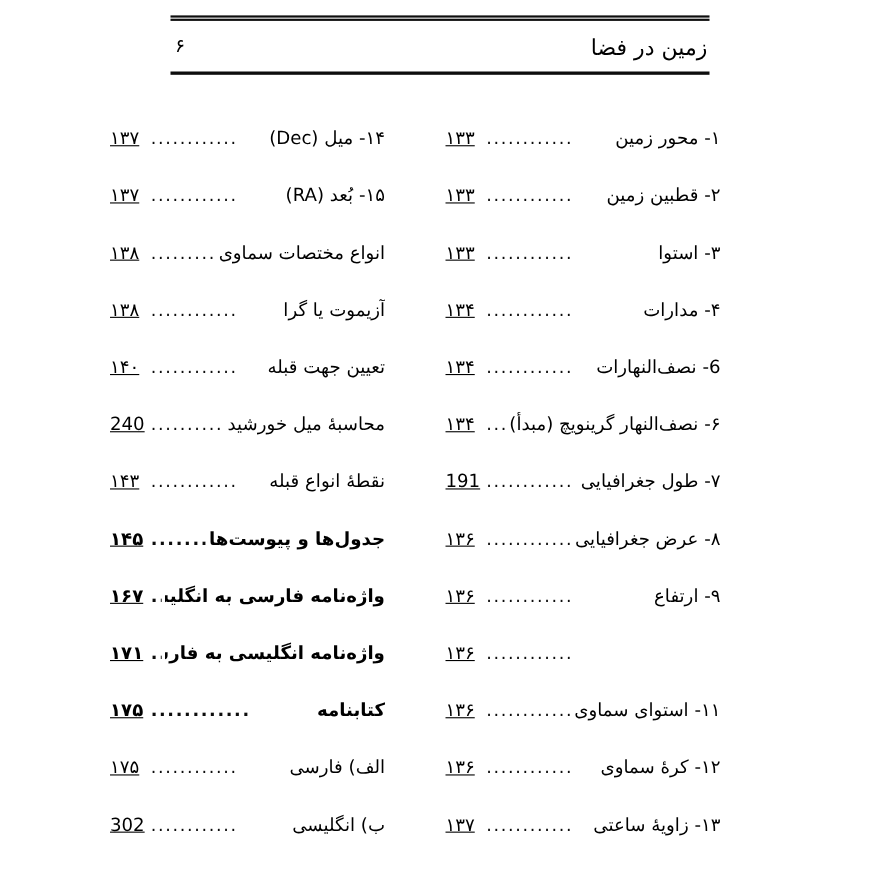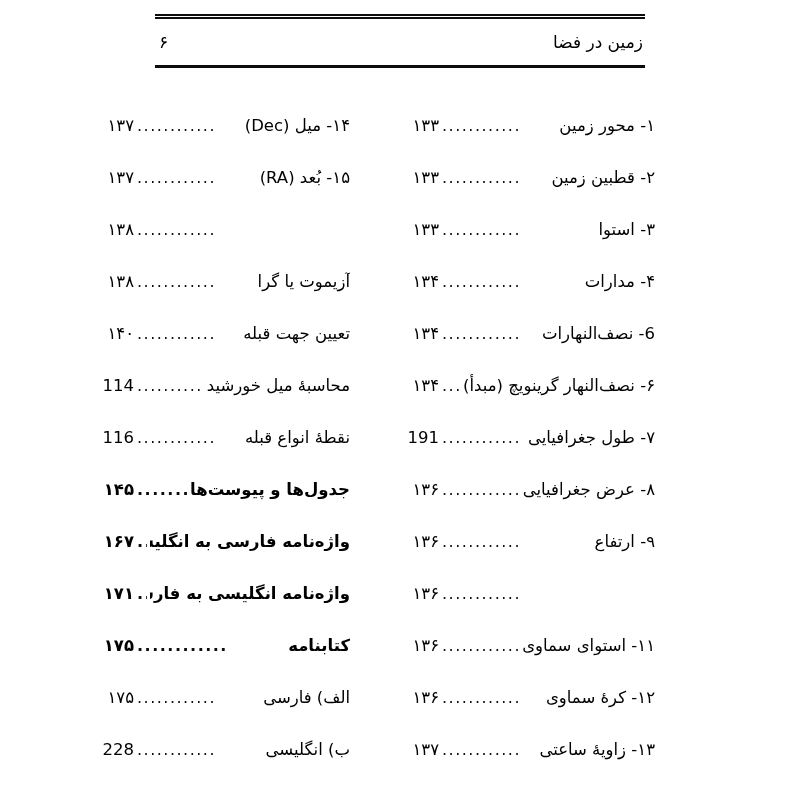--- a/index.html
+++ b/index.html
@@ -56,21 +56,21 @@
     left: 0;
     right: 0;
     top: 8px;
     bottom: 5px;
     display: flex;
     align-items: center;
     justify-content: space-between;
     direction: rtl;
   }
   .header-title {
-    font-size: 17px;
+    font-size: 20px;
     letter-spacing: 0;
     white-space: nowrap;
     padding-right: 2px;
     line-height: 1;
   }
   .header-folio {
     font-size: 17px;
     white-space: nowrap;
     padding-left: 4px;
     line-height: 1;
@@ -125,22 +125,23 @@
     margin: 0 3px;
     font-size: 16px;
     letter-spacing: 1.5px;
     color: #0d0d0d;
     direction: ltr;
     text-align: left;
   }
   .entry-page {
     flex: 0 0 auto;
     direction: rtl;
-    text-align: right;
+    text-align: left;
     min-width: 34px;
+    text-decoration: underline;
   }
 </style>
 </head>
 <body>
 
 <div class="page">
 
   <div class="header">
     <div class="rule-double"></div>
     <div class="header-inner">
@@ -222,42 +223,43 @@
           <span class="entry-label">۱۴- میل (Dec)</span>
           <span class="entry-dots">............</span>
           <span class="entry-page">۱۳۷</span>
         </div>
         <div class="toc-entry">
           <span class="entry-label">۱۵- بُعد (RA)</span>
           <span class="entry-dots">............</span>
           <span class="entry-page">۱۳۷</span>
         </div>
         <div class="toc-entry">
+          <span class="entry-label">انواع مختصات سماوی</span>
           <span class="entry-dots">............</span>
           <span class="entry-page">۱۳۸</span>
         </div>
         <div class="toc-entry">
           <span class="entry-label">آزیموت یا گرا</span>
           <span class="entry-dots">............</span>
           <span class="entry-page">۱۳۸</span>
         </div>
         <div class="toc-entry">
           <span class="entry-label">تعیین جهت قبله</span>
           <span class="entry-dots">............</span>
           <span class="entry-page">۱۴۰</span>
         </div>
         <div class="toc-entry">
           <span class="entry-label">محاسبهٔ میل خورشید</span>
           <span class="entry-dots">............</span>
-          <span class="entry-page">114</span>
+          <span class="entry-page">240</span>
         </div>
         <div class="toc-entry">
           <span class="entry-label">نقطهٔ انواع قبله</span>
           <span class="entry-dots">............</span>
-          <span class="entry-page">116</span>
+          <span class="entry-page">۱۴۳</span>
         </div>
         <div class="toc-entry bold">
           <span class="entry-label">جدول‌ها و پیوست‌ها</span>
           <span class="entry-dots">............</span>
           <span class="entry-page">۱۴۵</span>
         </div>
         <div class="toc-entry bold">
           <span class="entry-label">واژه‌نامه فارسی به انگلیسی</span>
           <span class="entry-dots">............</span>
           <span class="entry-page">۱۶۷</span>
@@ -273,18 +275,18 @@
           <span class="entry-page">۱۷۵</span>
         </div>
         <div class="toc-entry">
           <span class="entry-label">الف) فارسی</span>
           <span class="entry-dots">............</span>
           <span class="entry-page">۱۷۵</span>
         </div>
         <div class="toc-entry">
           <span class="entry-label">ب) انگلیسی</span>
           <span class="entry-dots">............</span>
-          <span class="entry-page">228</span>
+          <span class="entry-page">302</span>
         </div>
       </div>
   </div>
 
 </div>
 
 </body></html>

